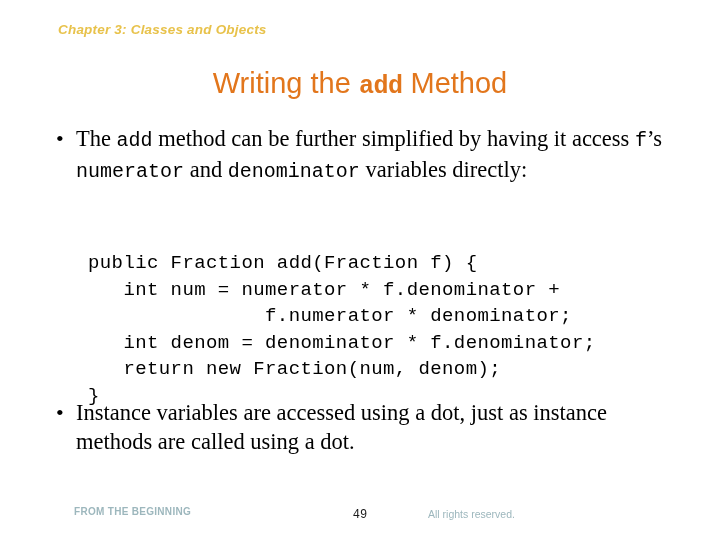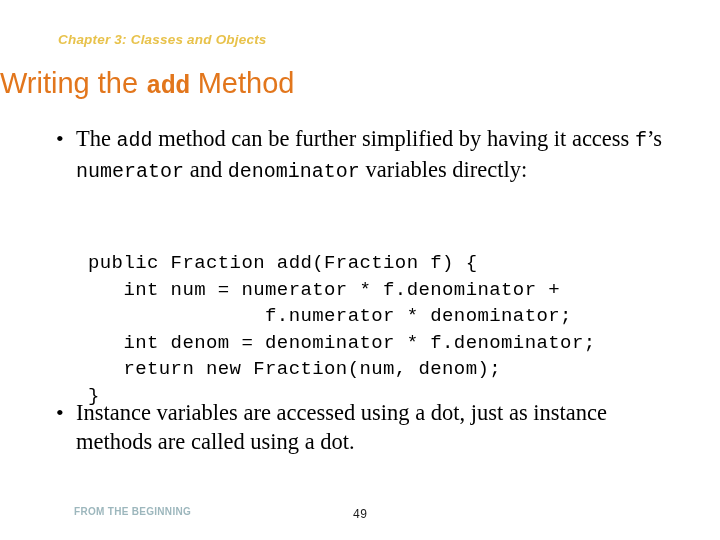--- a/index.html
+++ b/index.html
@@ -18,37 +18,37 @@
     position: relative;
     width: 720px;
     height: 540px;
     box-sizing: border-box;
   }
 
   
   .chapter-header {
     position: absolute;
     left: 58px;
-    top: 32px;
+    top: 22px;
     font-family: "Liberation Sans", sans-serif;
     font-weight: bold;
     font-style: italic;
     font-size: 13.5px;
     letter-spacing: 0.2px;
     color: #e8c24b;
     white-space: nowrap;
   }
 
   
   .slide-title {
     position: absolute;
     left: 0;
     top: 68px;
     width: 720px;
-    text-align: left;
+    text-align: center;
     font-family: "Liberation Sans", sans-serif;
     font-size: 29px;
     color: #e2761c;
     white-space: nowrap;
     line-height: 1.1;
   }
   .slide-title .mono {
     font-family: "Liberation Mono", monospace;
     font-weight: bold;
     font-size: 25px;
@@ -177,15 +177,16 @@
     <span class="btext"><span>Instance variables are accessed using a dot, just as instance methods are called using a dot.</span></span>
   </div>
 
   <div class="footer-brand">
     <div class="brand-sub">FROM THE BEGINNING</div>
   </div>
 
   <div class="page-number">49</div>
 
   <div class="copyright">
+    <div>All rights reserved.</div>
   </div>
 
 </div>
 
 </body></html>

